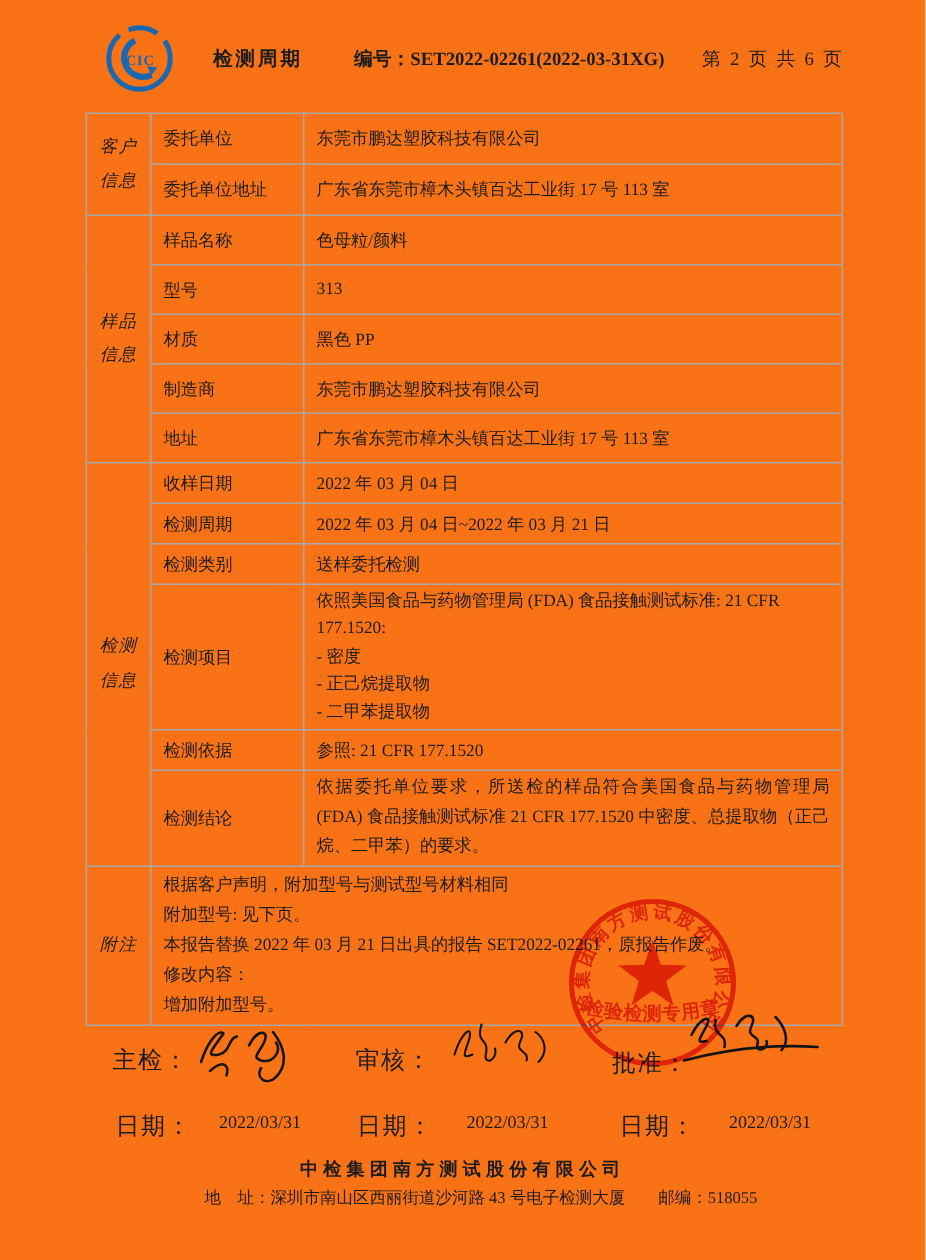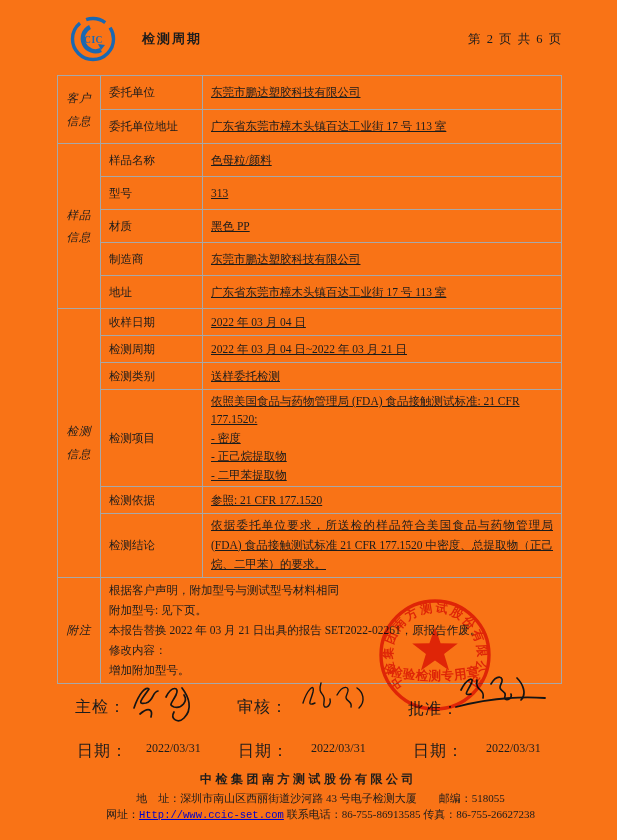--- a/index.html
+++ b/index.html
@@ -11,21 +11,21 @@
   .logo { position: absolute; left: 60px; top: 14px; }
   .hdr-title { position: absolute; left: 142px; top: 30px; font-size: 13px; font-weight: bold; letter-spacing: 2px; }
   .hdr-no { position: absolute; left: 236px; top: 31px; font-size: 12.5px; font-weight: bold; }
   .hdr-page { position: absolute; left: 468px; top: 31px; font-size: 12.5px; font-weight: normal; letter-spacing: 1.5px; }
 
   
   table.report { position: absolute; left: 57px; top: 75px; width: 504px; border-collapse: collapse; table-layout: fixed; font-size: 11.5px; }
   table.report td { border: 1px solid #a8a8a8; padding: 2px 8px; vertical-align: middle; overflow: hidden; }
   td.sec { text-align: center; white-space: pre-line; line-height: 1.95; letter-spacing: 1px; padding: 2px 3px; font-style: italic; }
   td.lbl { padding-left: 10px; }
-  td.val { padding-left: 11px; text-decoration: underline; }
+  td.val { padding-left: 11px; }
   .h34 { height: 34px; } .h33 { height: 33px; } .h27 { height: 27px; }
   .h92 { height: 92px; } .h62 { height: 62px; } .h102 { height: 102px; }
   .ml  { white-space: pre-line; line-height: 18.4px; padding-top: 5px; padding-bottom: 5px; margin-left: 48px; }
   .just{ text-align: justify; line-height: 19.5px; padding-top: 4px; padding-bottom: 4px; padding-right: 6px; }
   .notes { white-space: pre-line; line-height: 20.2px; padding-top: 3px; padding-left: 11px; }
 
   
   .sig-label { position: absolute; font-size: 16px; letter-spacing: 1px; }
   .sig { position: absolute; }
   .sig path { stroke: #141414; fill: none; stroke-linecap: round; stroke-linejoin: round; }
@@ -47,20 +47,21 @@
 
 <div class="page">
 
   <svg class="logo" width="66" height="50" viewBox="0 0 66 50">
     <circle cx="33" cy="25" r="20.5" fill="none" stroke="#1a68b2" stroke-width="3.4" stroke-dasharray="96 7 20 7" stroke-dashoffset="14"></circle>
     <path d="M30,13 A12.5,12.5 0 1 0 41,36" fill="none" stroke="#1a68b2" stroke-width="4.2"></path>
     <path d="M41,36 l4,-5 l-7,-1 z" fill="#1a68b2"></path>
     <text x="33.5" y="29" text-anchor="middle" font-size="9.5" font-weight="bold" font-family="Liberation Serif, DejaVu Serif, serif" fill="#1a68b2" letter-spacing="0.5">CIC</text>
   </svg>
   <div class="hdr-title">检测周期</div>
+  <div class="hdr-no"><span>编号：</span><span>SET2022-02261(2022-03-31XG)</span></div>
   <div class="hdr-page">第 2 页 共 6 页</div>
 
   <table class="report">
     <colgroup>
         <col style="width:43px">
         <col style="width:102px">
         <col style="width:359px">
       </colgroup>
 
     <tbody>
@@ -172,15 +173,14 @@
 
   <div class="date-label" style="left:77px; top:741px;">日期：</div>
   <div class="date-val" style="left:146px; top:741px;">2022/03/31</div>
   <div class="date-label" style="left:238px; top:741px;">日期：</div>
   <div class="date-val" style="left:311px; top:741px;">2022/03/31</div>
   <div class="date-label" style="left:413px; top:741px;">日期：</div>
   <div class="date-val" style="left:486px; top:741px;">2022/03/31</div>
 
   <div class="f-company">中检集团南方测试股份有限公司</div>
   <div class="f-line f-addr">地　址：深圳市南山区西丽街道沙河路 43 号电子检测大厦　　邮编：518055</div>
-  <div class="f-line f-web"><span>网址：</span><a class="url" href="#">Http://www.ccic-set.com</a><span>  联系电话：86-755-86913585  传真：86-755-26627238</span></div>
 
 </div>
 
 </body></html>

